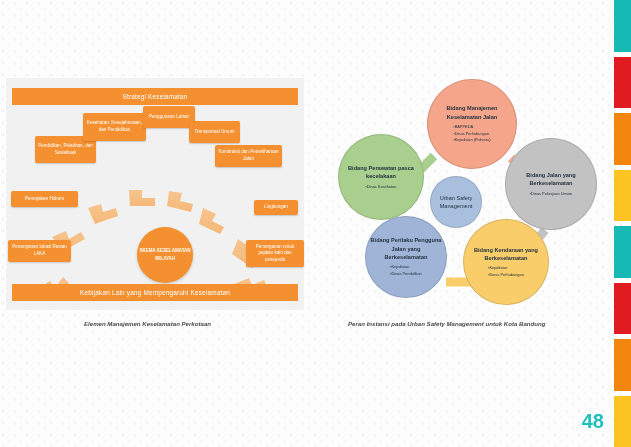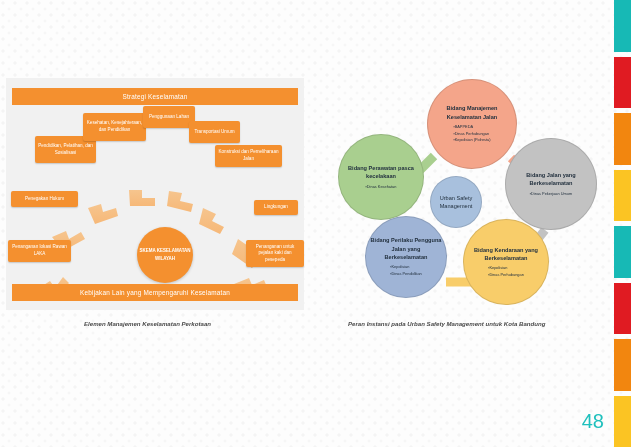--- a/index.html
+++ b/index.html
@@ -42,21 +42,21 @@
     flex: 1 1 auto;
   }
   #color-strip .gap { flex: 0 0 5px; background: transparent; }
 
   
   #page-number {
     position: absolute;
     right: 27px;
     bottom: 14px;
     font-size: 20px;
-    font-weight: normal;
+    font-weight: bold;
     color: #1fc0bd;
     letter-spacing: 0px;
     z-index: 6;
   }
 
   
   #left-figure {
     position: absolute;
     left: 6px;
     top: 78px;

